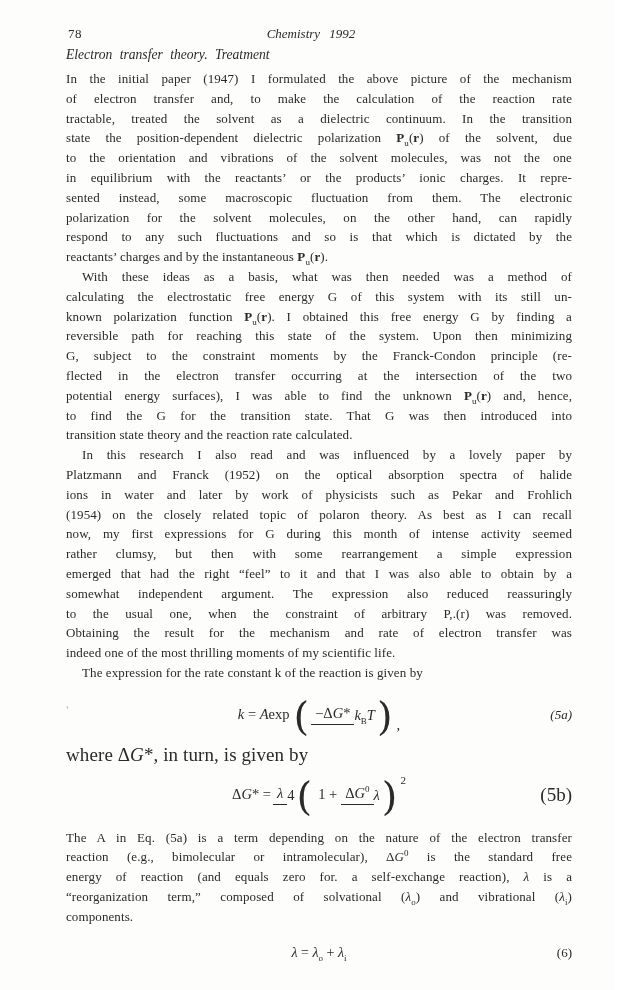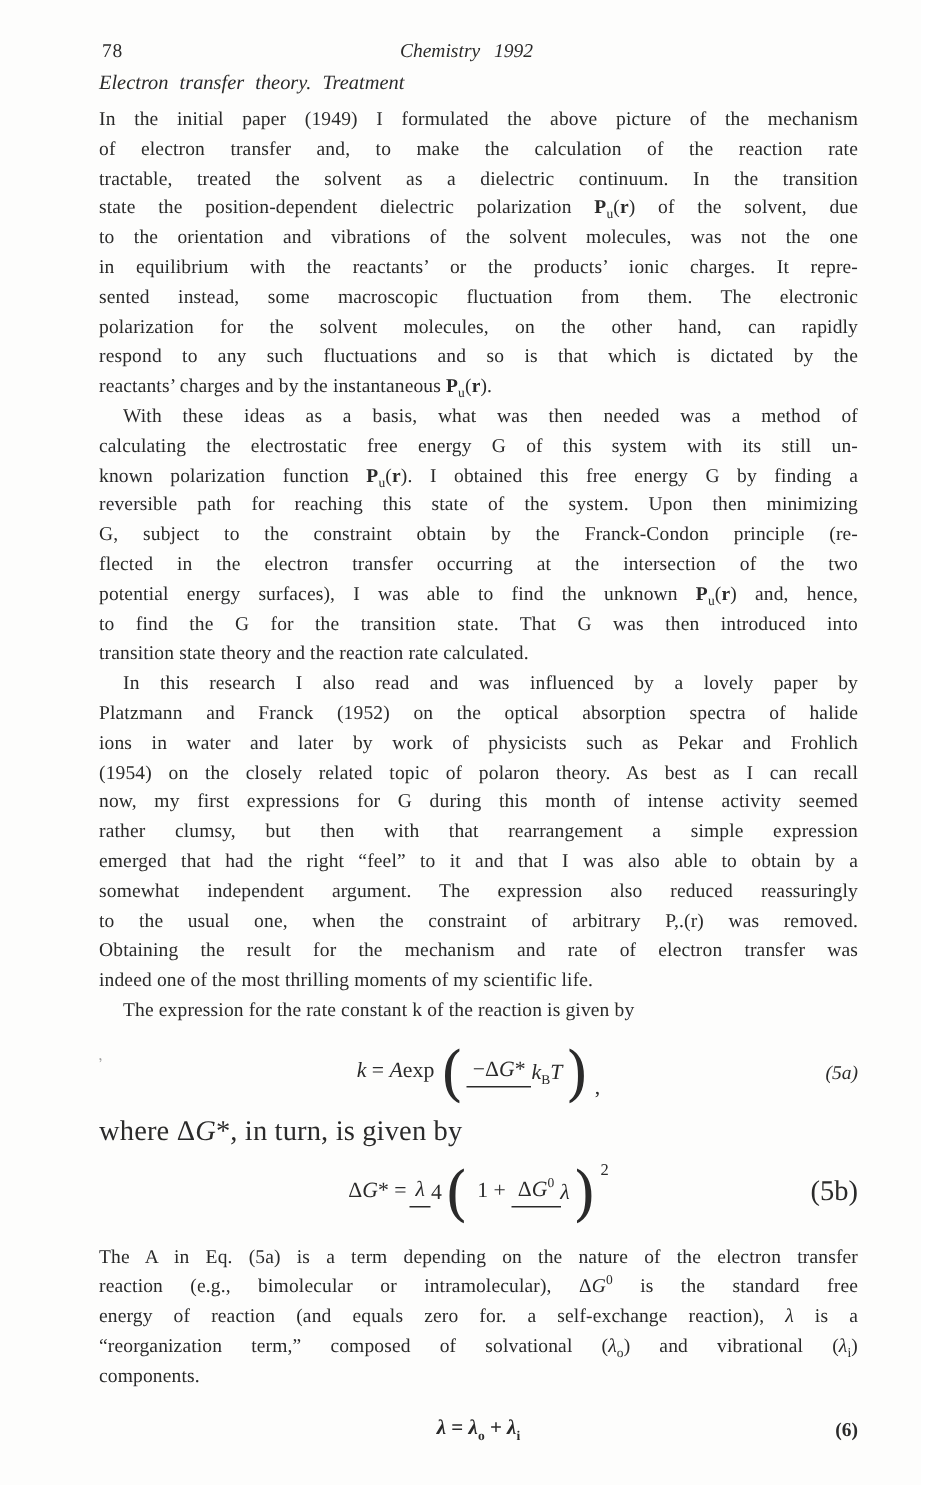--- a/index.html
+++ b/index.html
@@ -40,21 +40,21 @@
   
   .eq-row{
     position:relative;
     display:flex;
     justify-content:center;
     align-items:center;
     font-size:14.5px;
   }
   .eq-5a{margin:7px 0 5px;min-height:50px;}
   .eq-5b{margin:5px 0 8px;min-height:50px;}
-  .eq-6{margin:14px 0 0;min-height:26px;font-size:14px;font-weight:bold;}
+  .eq-6{margin:14px 0 0;min-height:26px;font-size:14px;}
   .eq-label{
     position:absolute;right:0;top:50%;
     transform:translateY(-50%);
     font-size:13px;
   }
   .eq-label.ital{font-style:italic;}
   .eq-label.bold5b{font-size:19px;font-weight:400;}
   .frac{display:inline-flex;flex-direction:row;align-items:center;vertical-align:middle;}
   .frac .num{border-bottom:1px solid #2a2a2a;padding:0 4px 2px;}
   .frac .den{padding-top:2px;}
@@ -85,49 +85,49 @@
   <div class="header">
     <span class="page-num">78</span>
     <span class="running-head">Chemistry  1992</span>
   </div>
 
   <div class="section-heading">Electron transfer theory. Treatment</div>
 
   <div class="content">
 
     <div class="para">
-        <div class="line">In the initial paper (1949) I formulated the above picture of the mechanism</div>
+        <div class="line">In the initial paper (1947) I formulated the above picture of the mechanism</div>
         <div class="line">of electron transfer and, to make the calculation of the reaction rate</div>
         <div class="line">tractable, treated the solvent as a dielectric continuum. In the transition</div>
         <div class="line">state the position-dependent dielectric polarization <b>P</b><sub>u</sub>(<b>r</b>) of the solvent, due</div>
         <div class="line">to the orientation and vibrations of the solvent molecules, was not the one</div>
         <div class="line">in equilibrium with the reactants’ or the products’ ionic charges. It repre-</div>
         <div class="line">sented instead, some macroscopic fluctuation from them. The electronic</div>
         <div class="line">polarization for the solvent molecules, on the other hand, can rapidly</div>
         <div class="line">respond to any such fluctuations and so is that which is dictated by the</div>
         <div class="line last">reactants’ charges and by the instantaneous <b>P</b><sub>u</sub>(<b>r</b>).</div>
       </div>
     <div class="para">
         <div class="line indent">With these ideas as a basis, what was then needed was a method of</div>
         <div class="line">calculating the electrostatic free energy G of this system with its still un-</div>
         <div class="line">known polarization function <b>P</b><sub>u</sub>(<b>r</b>). I obtained this free energy G by finding a</div>
         <div class="line">reversible path for reaching this state of the system. Upon then minimizing</div>
-        <div class="line">G, subject to the constraint obtain by the Franck-Condon principle (re-</div>
+        <div class="line">G, subject to the constraint moments by the Franck-Condon principle (re-</div>
         <div class="line">flected in the electron transfer occurring at the intersection of the two</div>
         <div class="line">potential energy surfaces), I was able to find the unknown <b>P</b><sub>u</sub>(<b>r</b>) and, hence,</div>
         <div class="line">to find the G for the transition state. That G was then introduced into</div>
         <div class="line last">transition state theory and the reaction rate calculated.</div>
       </div>
     <div class="para">
         <div class="line indent">In this research I also read and was influenced by a lovely paper by</div>
         <div class="line">Platzmann and Franck (1952) on the optical absorption spectra of halide</div>
         <div class="line">ions in water and later by work of physicists such as Pekar and Frohlich</div>
         <div class="line">(1954) on the closely related topic of polaron theory. As best as I can recall</div>
         <div class="line">now, my first expressions for G during this month of intense activity seemed</div>
-        <div class="line">rather clumsy, but then with that rearrangement a simple expression</div>
+        <div class="line">rather clumsy, but then with some rearrangement a simple expression</div>
         <div class="line">emerged that had the right “feel” to it and that I was also able to obtain by a</div>
         <div class="line">somewhat independent argument. The expression also reduced reassuringly</div>
         <div class="line">to the usual one, when the constraint of arbitrary P,.(r) was removed.</div>
         <div class="line">Obtaining the result for the mechanism and rate of electron transfer was</div>
         <div class="line last">indeed one of the most thrilling moments of my scientific life.</div>
       </div>
     <div class="para">
         <div class="line last indent">The expression for the rate constant k of the reaction is given by</div>
       </div>
 

